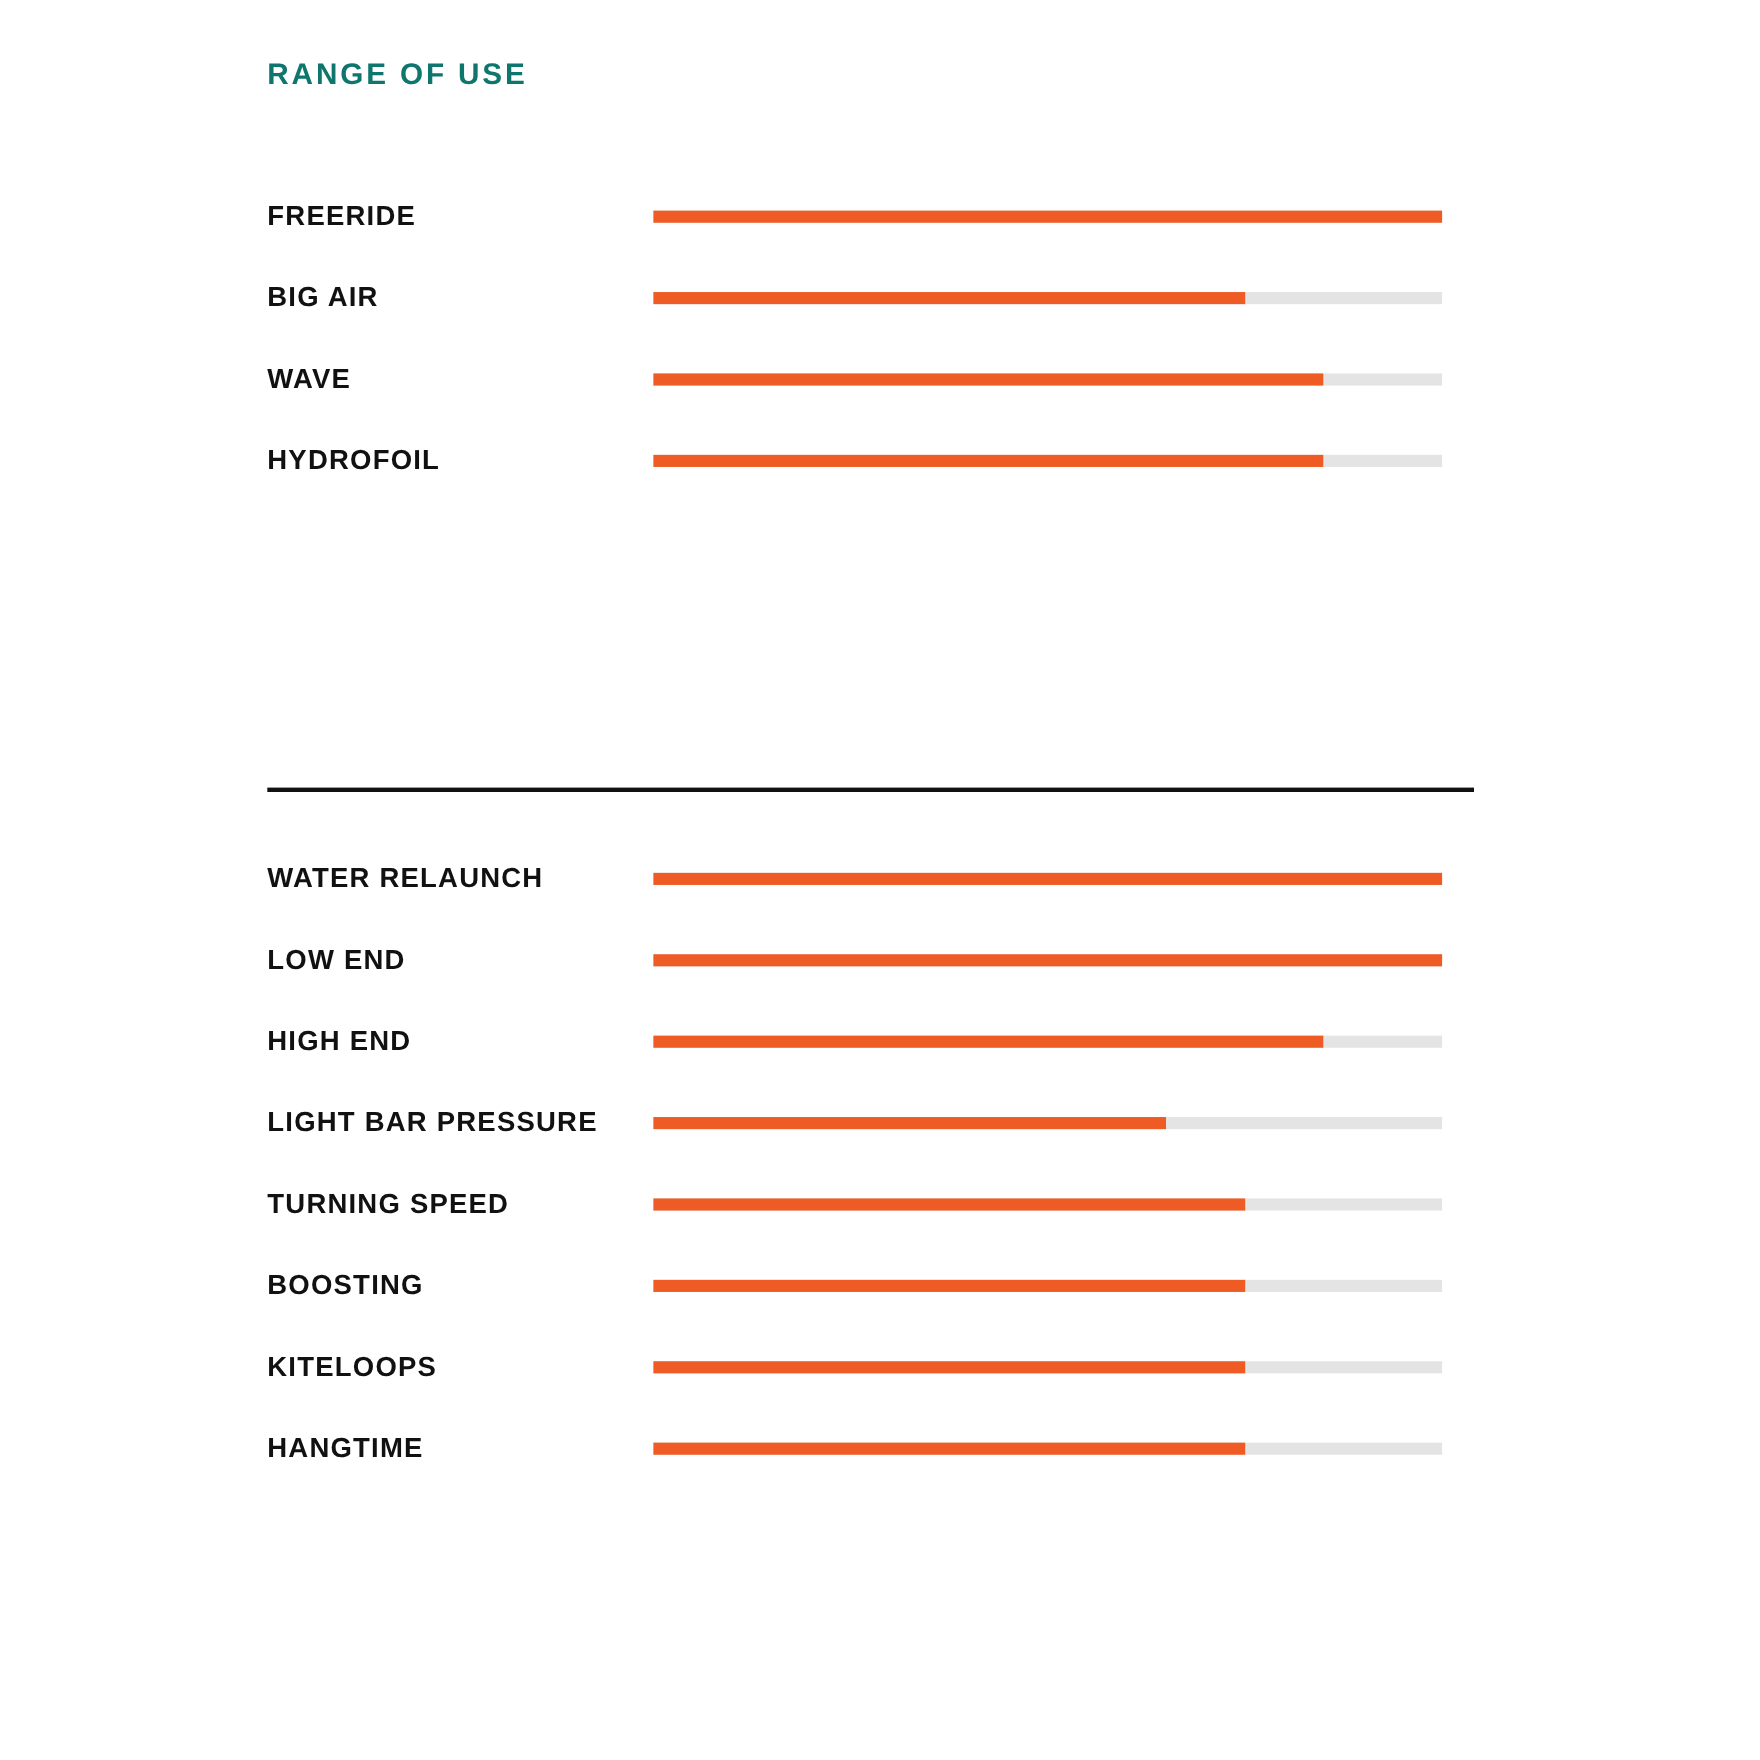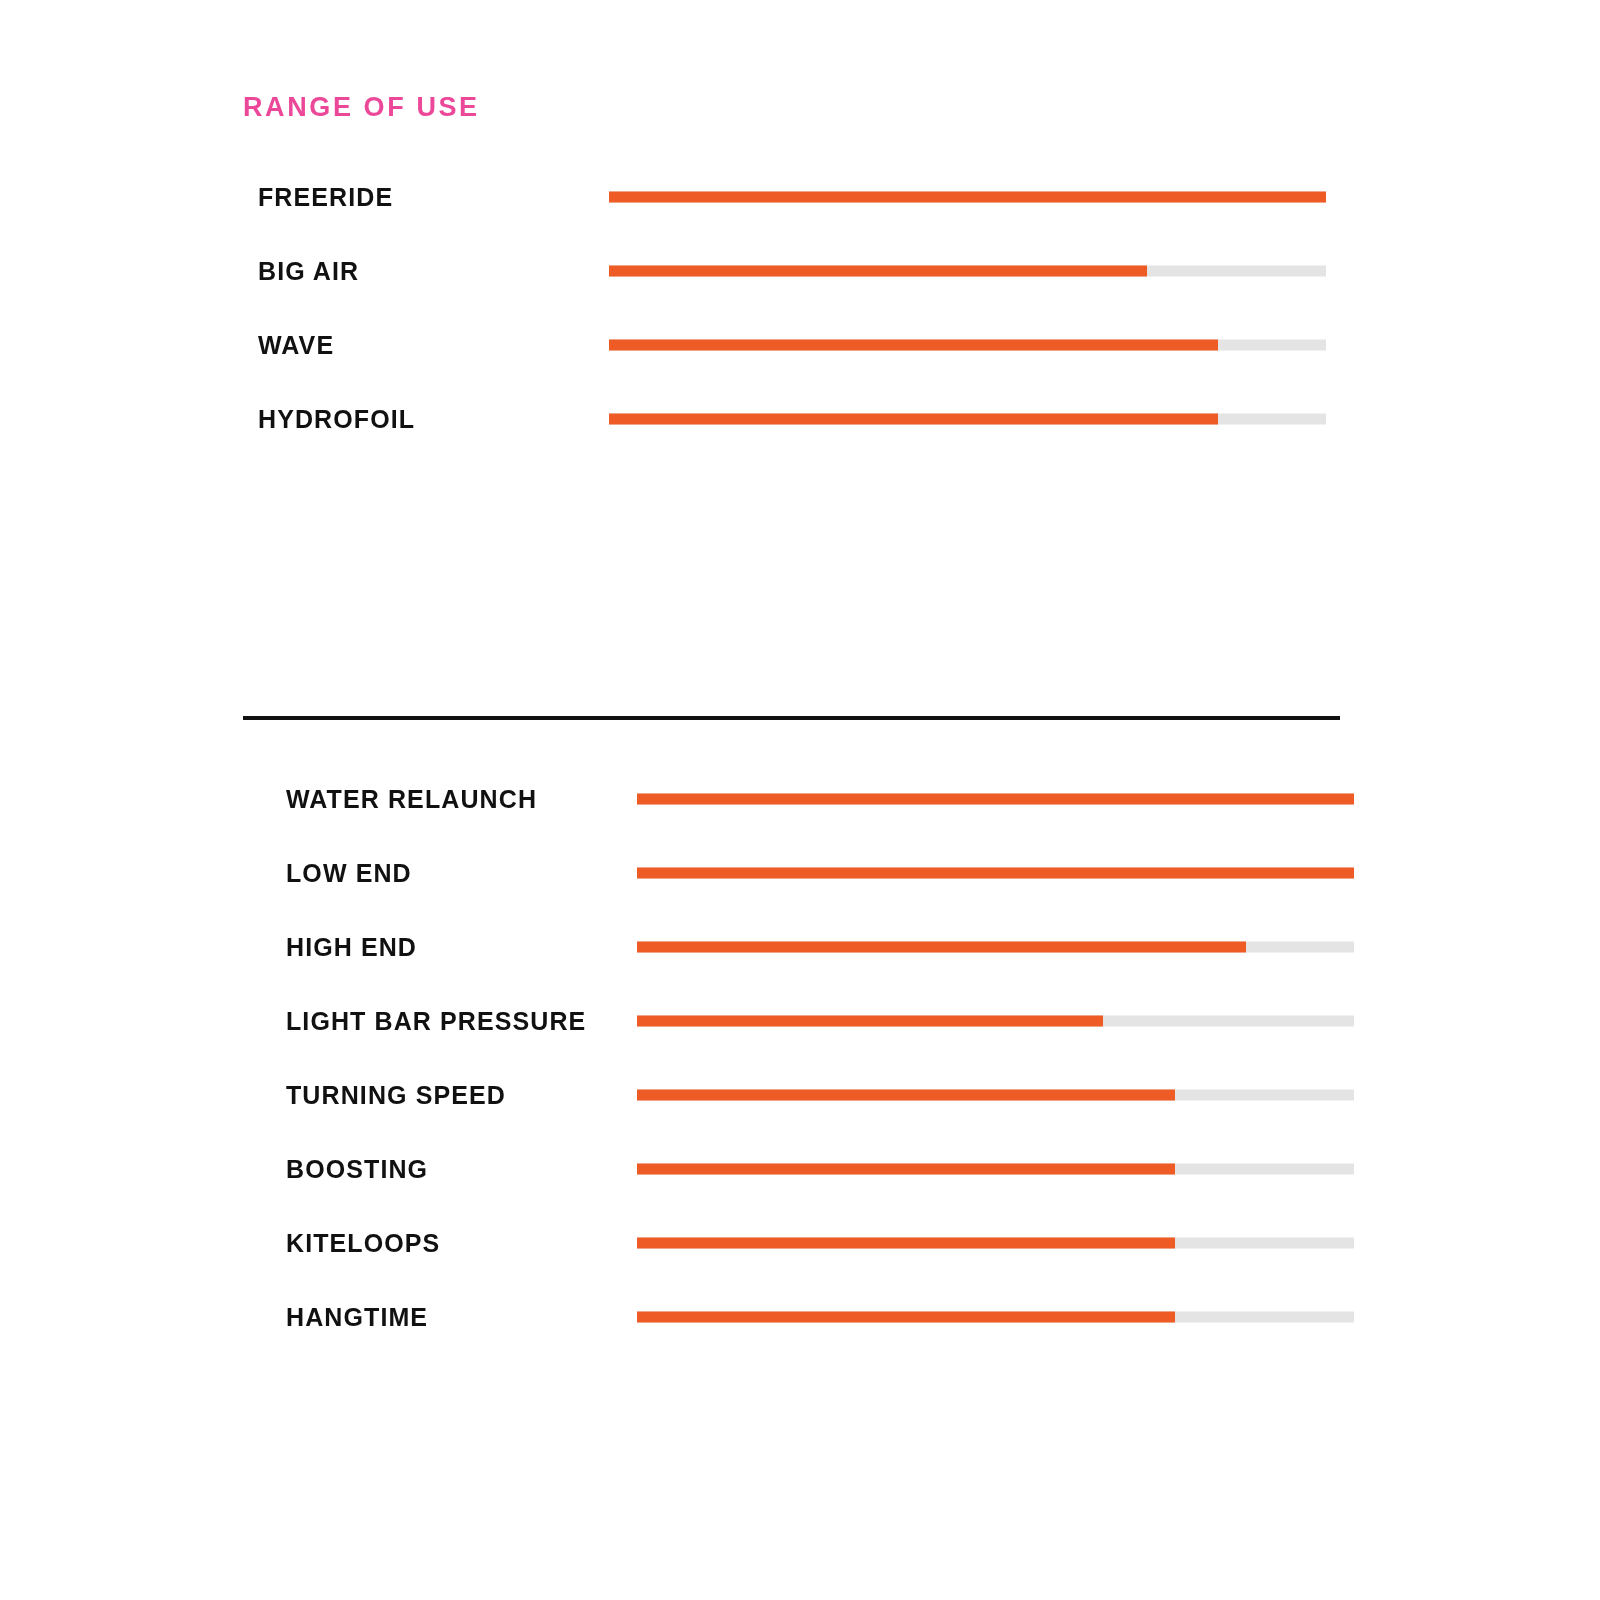--- a/index.html
+++ b/index.html
@@ -21,31 +21,30 @@
     box-sizing: border-box;
     padding: 0;
   }
   .title {
     position: absolute;
     left: 243px;
     top: 52px;
     font-size: 27px;
     font-weight: bold;
     letter-spacing: 2.6px;
-    color: #ec4899;
+    color: #0f766e;
     text-transform: uppercase;
-    margin-top: 40px;
   }
   .group {
     position: absolute;
-    left: 15px;
+    left: 0;
     width: 1552px;
   }
   .group-top { top: 160px; }
-  .group-bottom { top: 762px; padding-left: 28px; }
+  .group-bottom { top: 762px; }
 
   .row {
     position: relative;
     height: 74px;
   }
   .row-label {
     position: absolute;
     left: 243px;
     top: 50%;
     transform: translateY(-50%);

